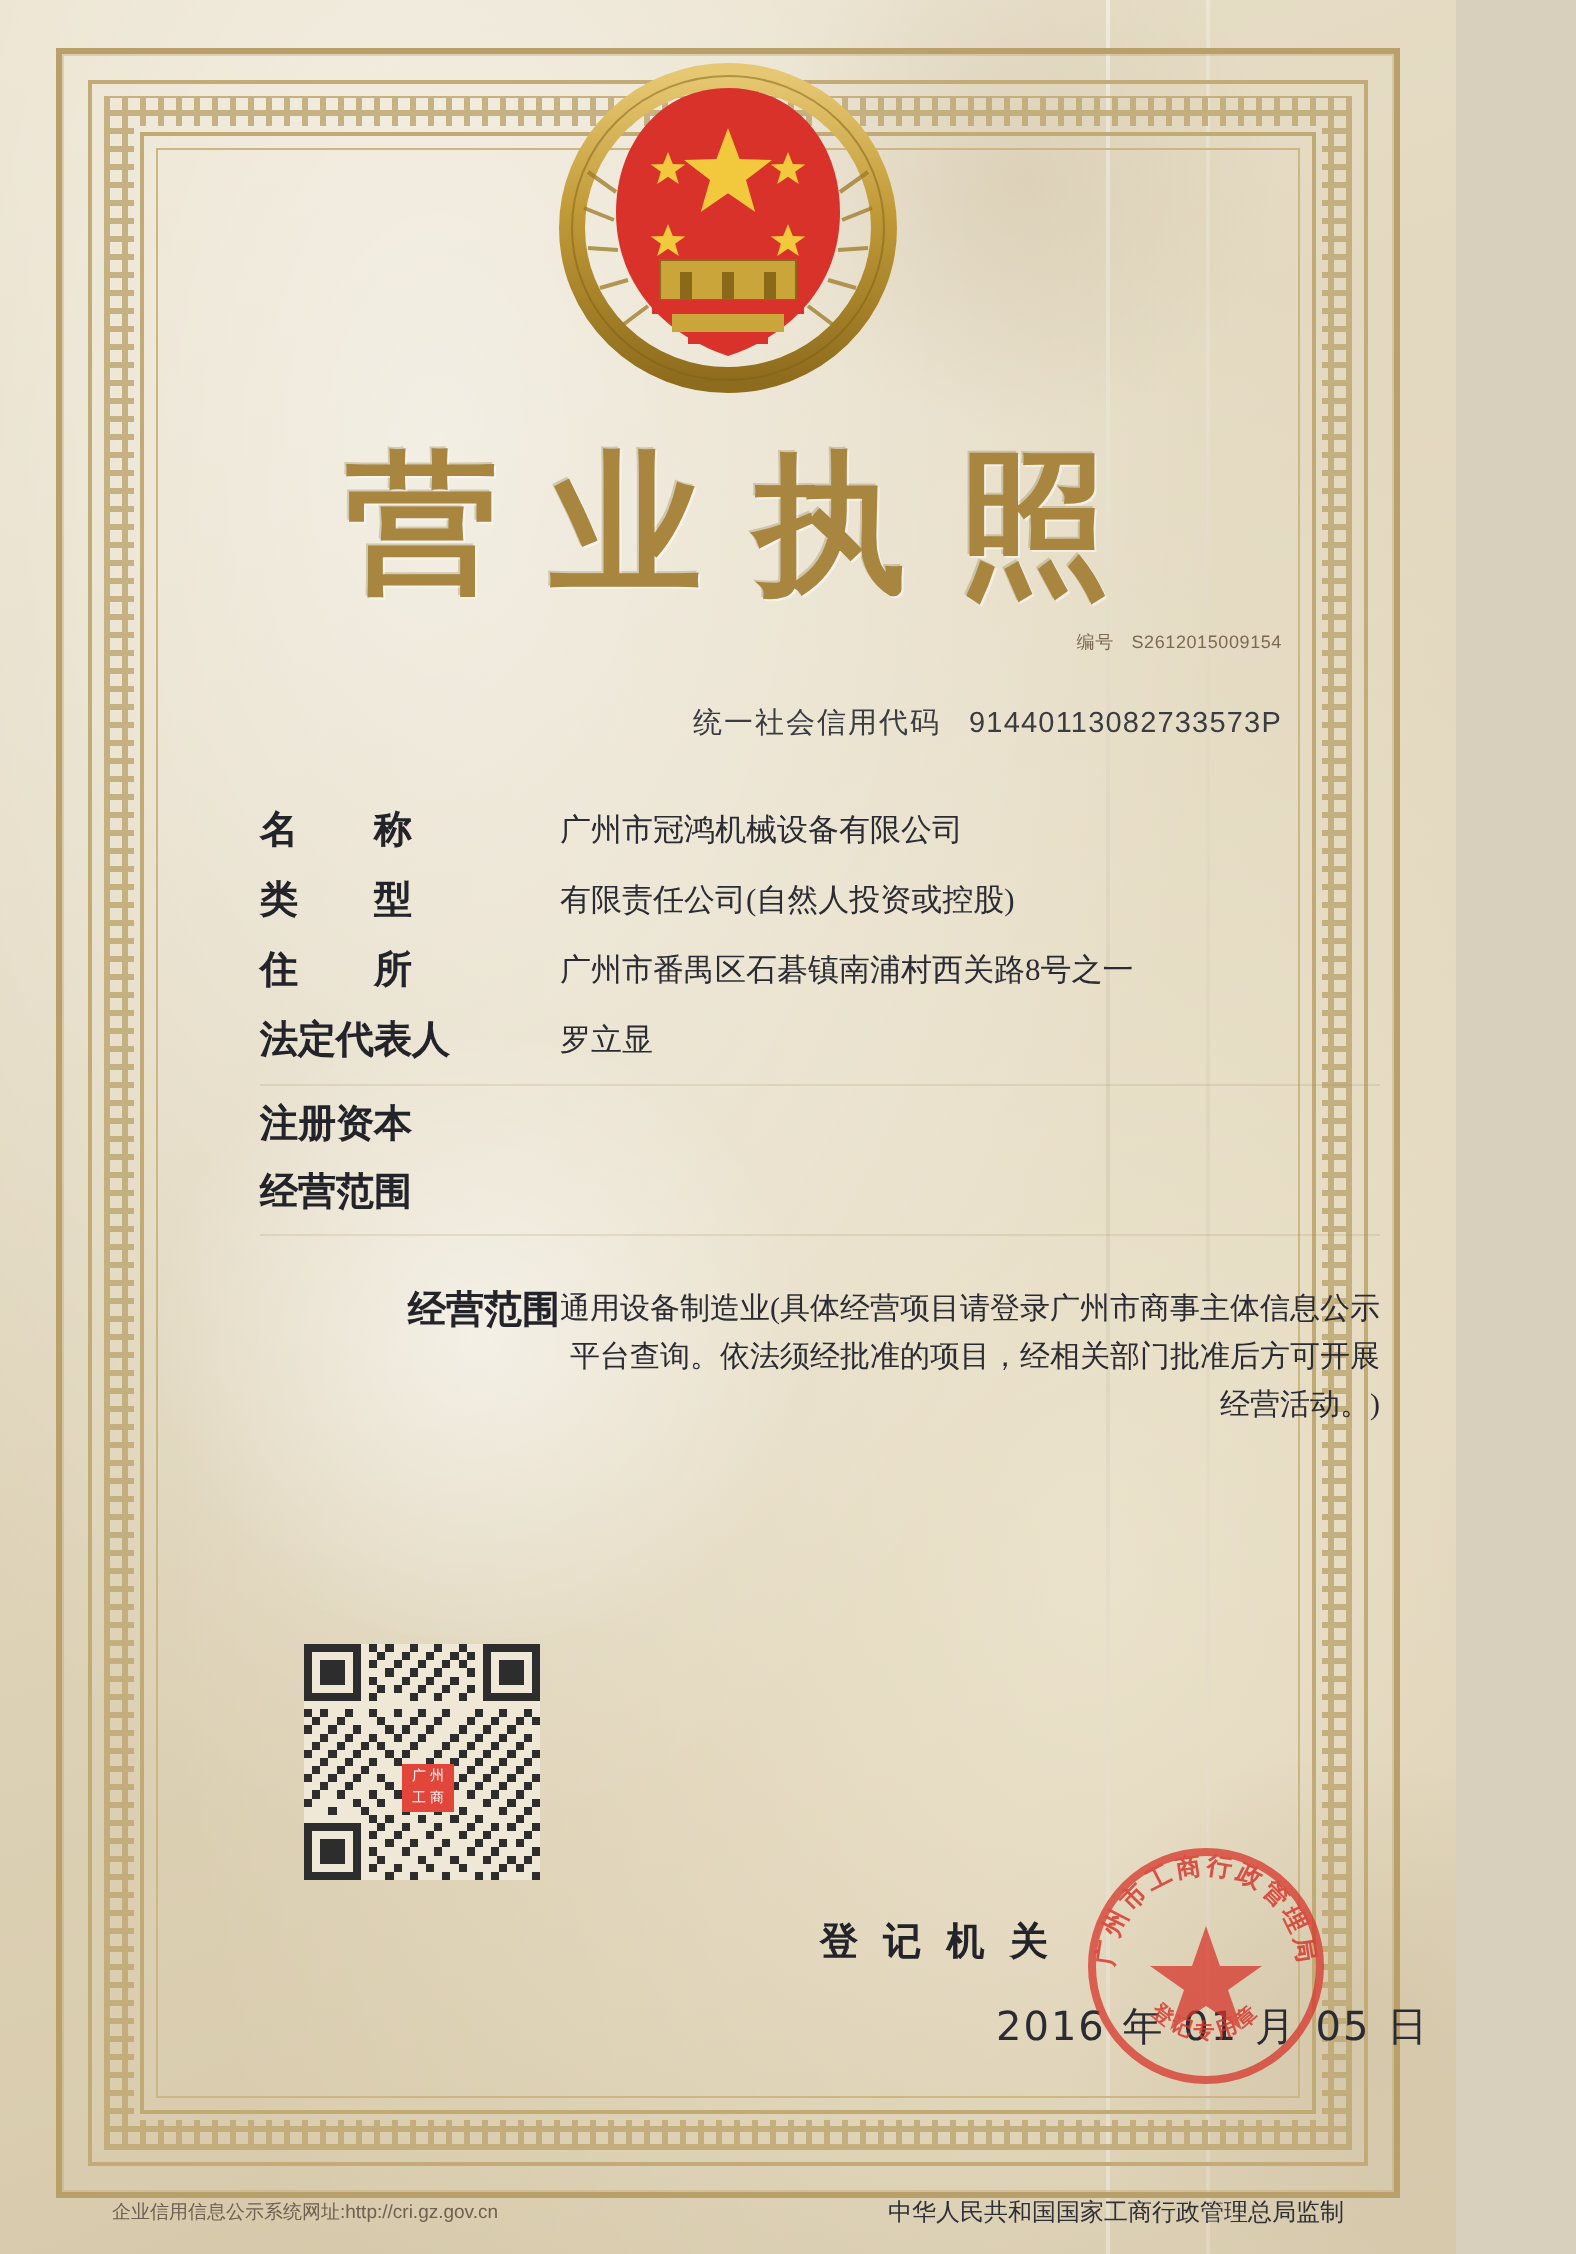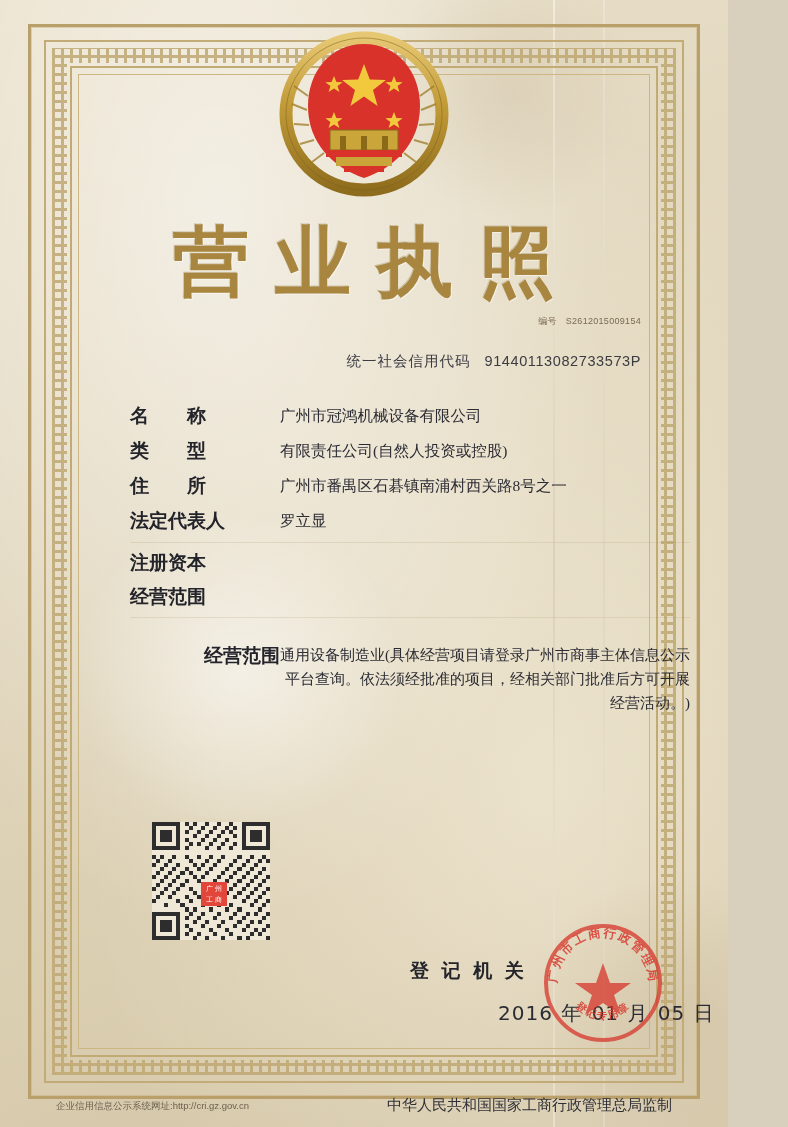--- a/index.html
+++ b/index.html
@@ -240,21 +240,21 @@
     left: 56px;
     bottom: 14px;
     font-size: 9.5px;
     color: #6d6050;
     white-space: nowrap;
   }
   .footer-right {
     position: absolute;
     right: 56px;
     bottom: 12px;
-    font-size: 15px;
+    font-size: 12px;
     color: #2f2f36;
     white-space: nowrap;
   }
 </style>
 </head>
 <body>
 
 <div class="page">
 
   <div class="paper-stain stain1"></div>

